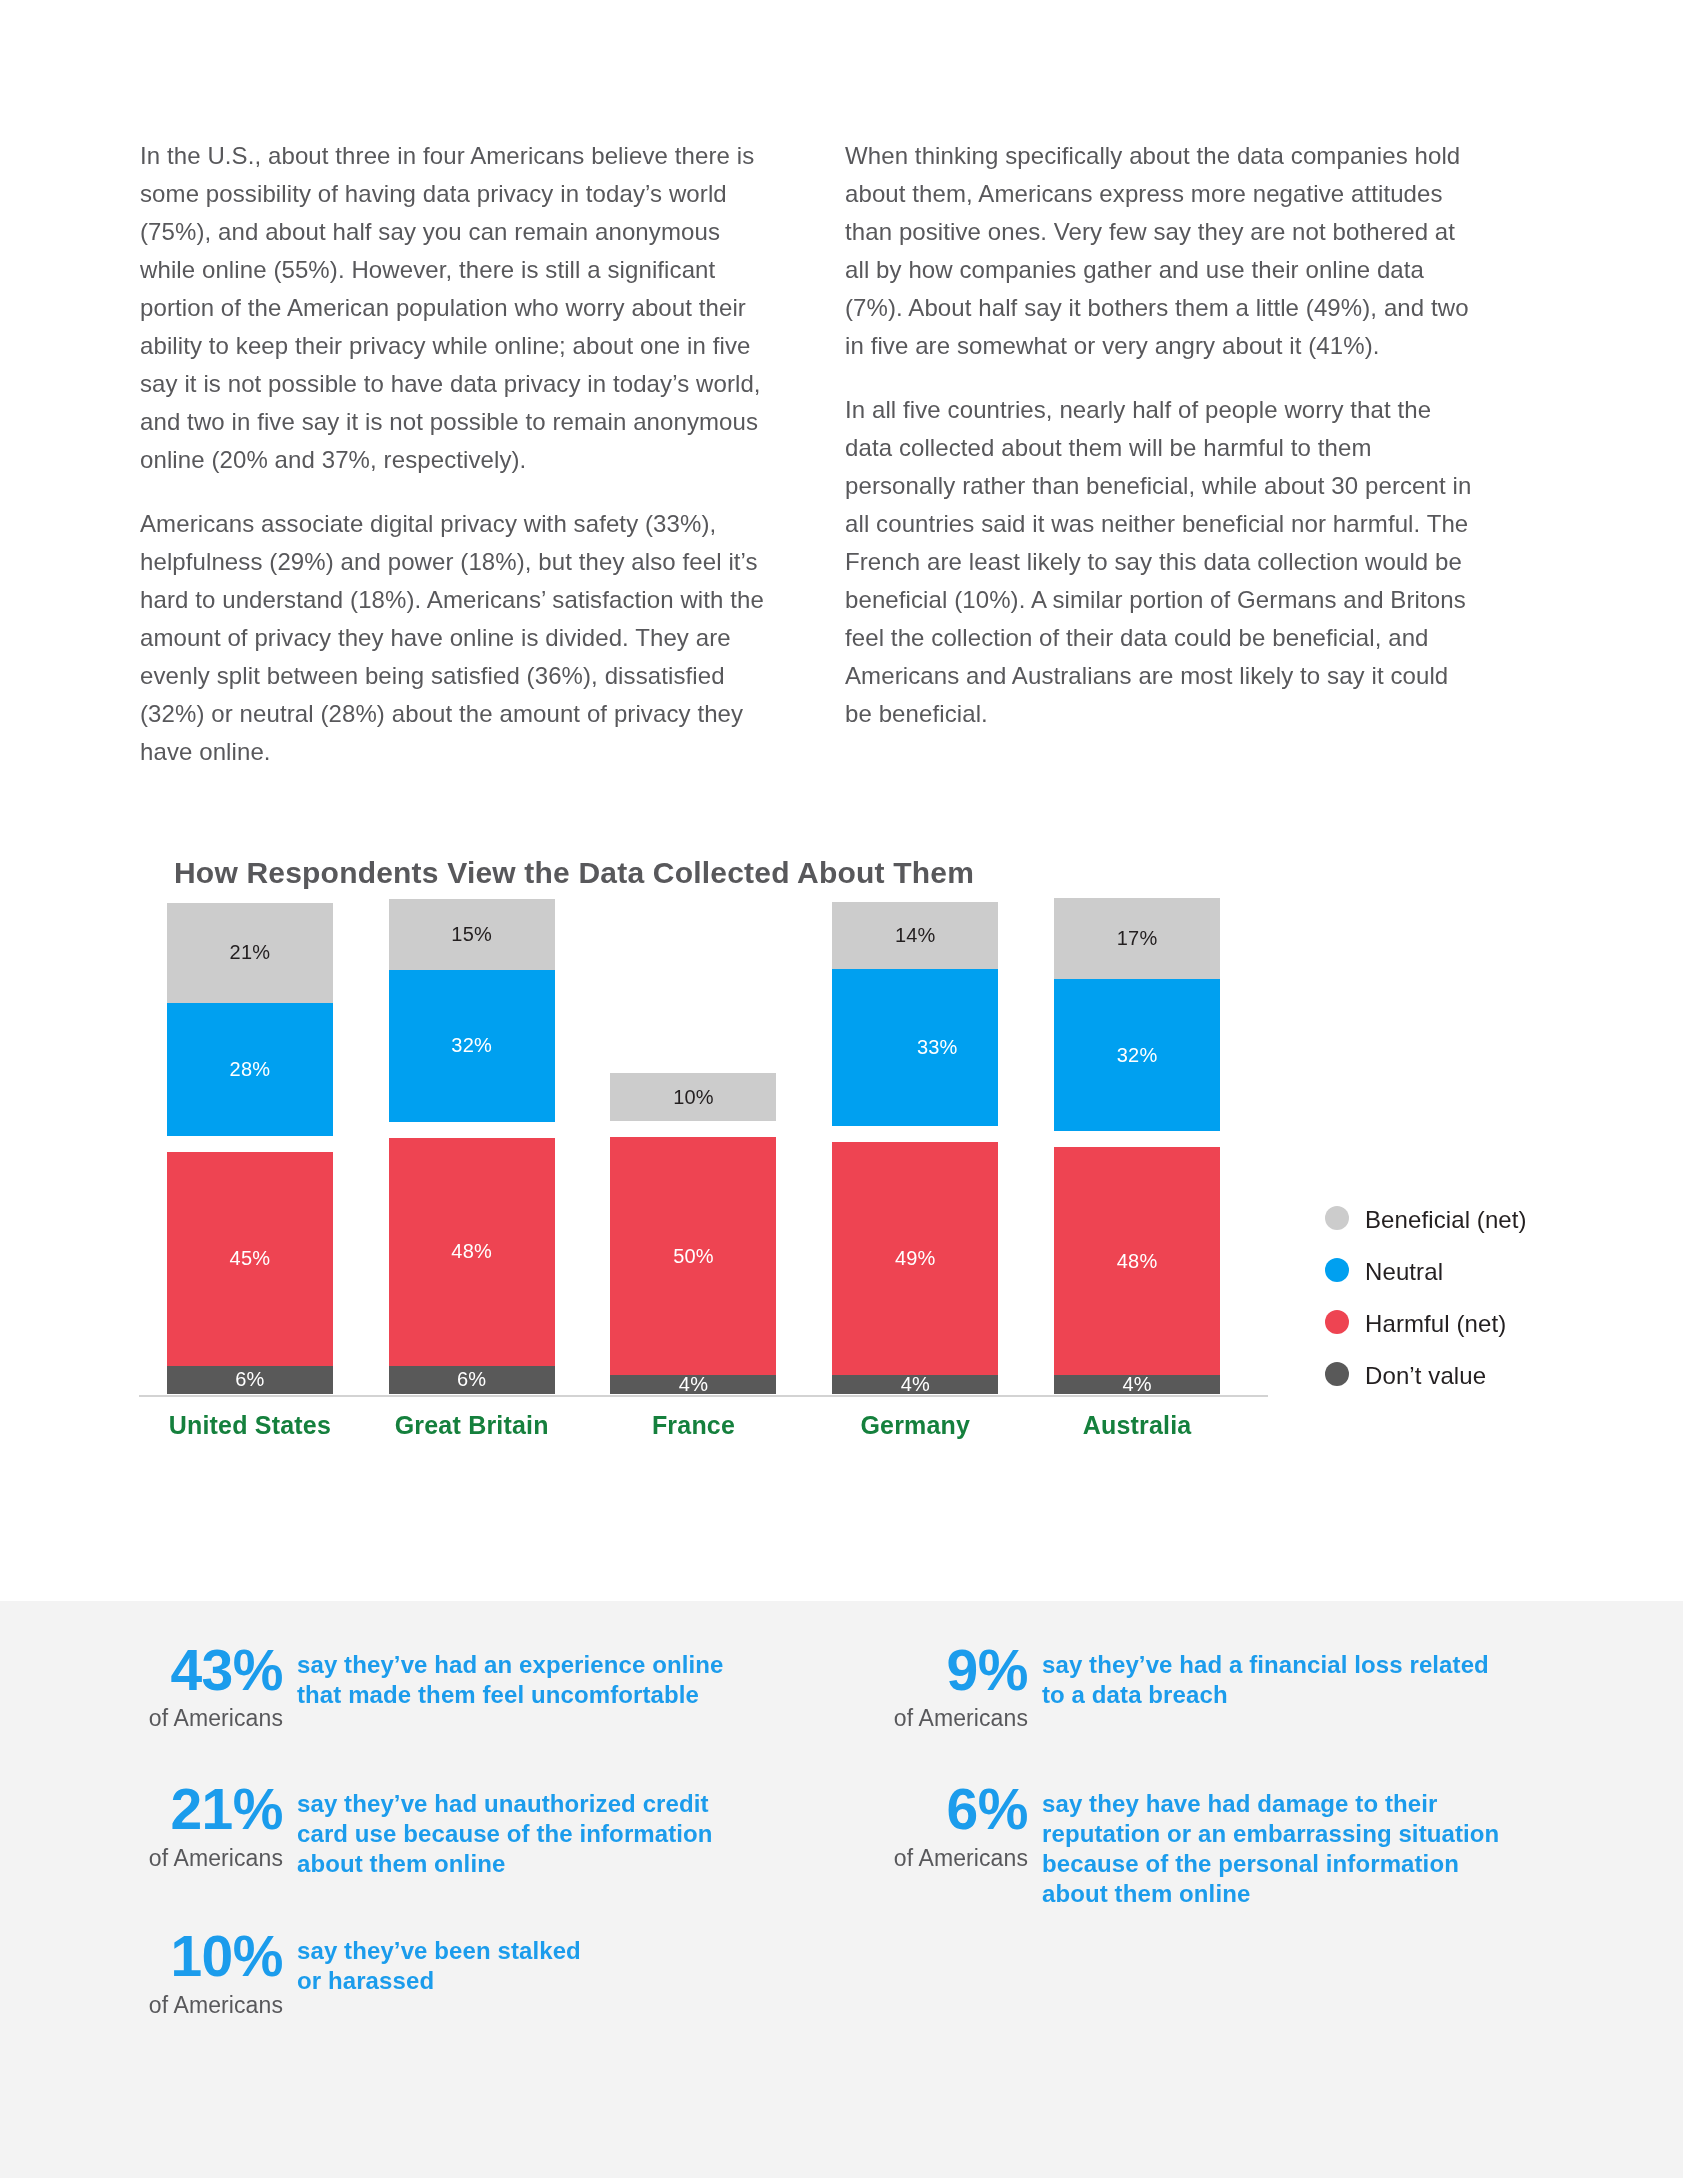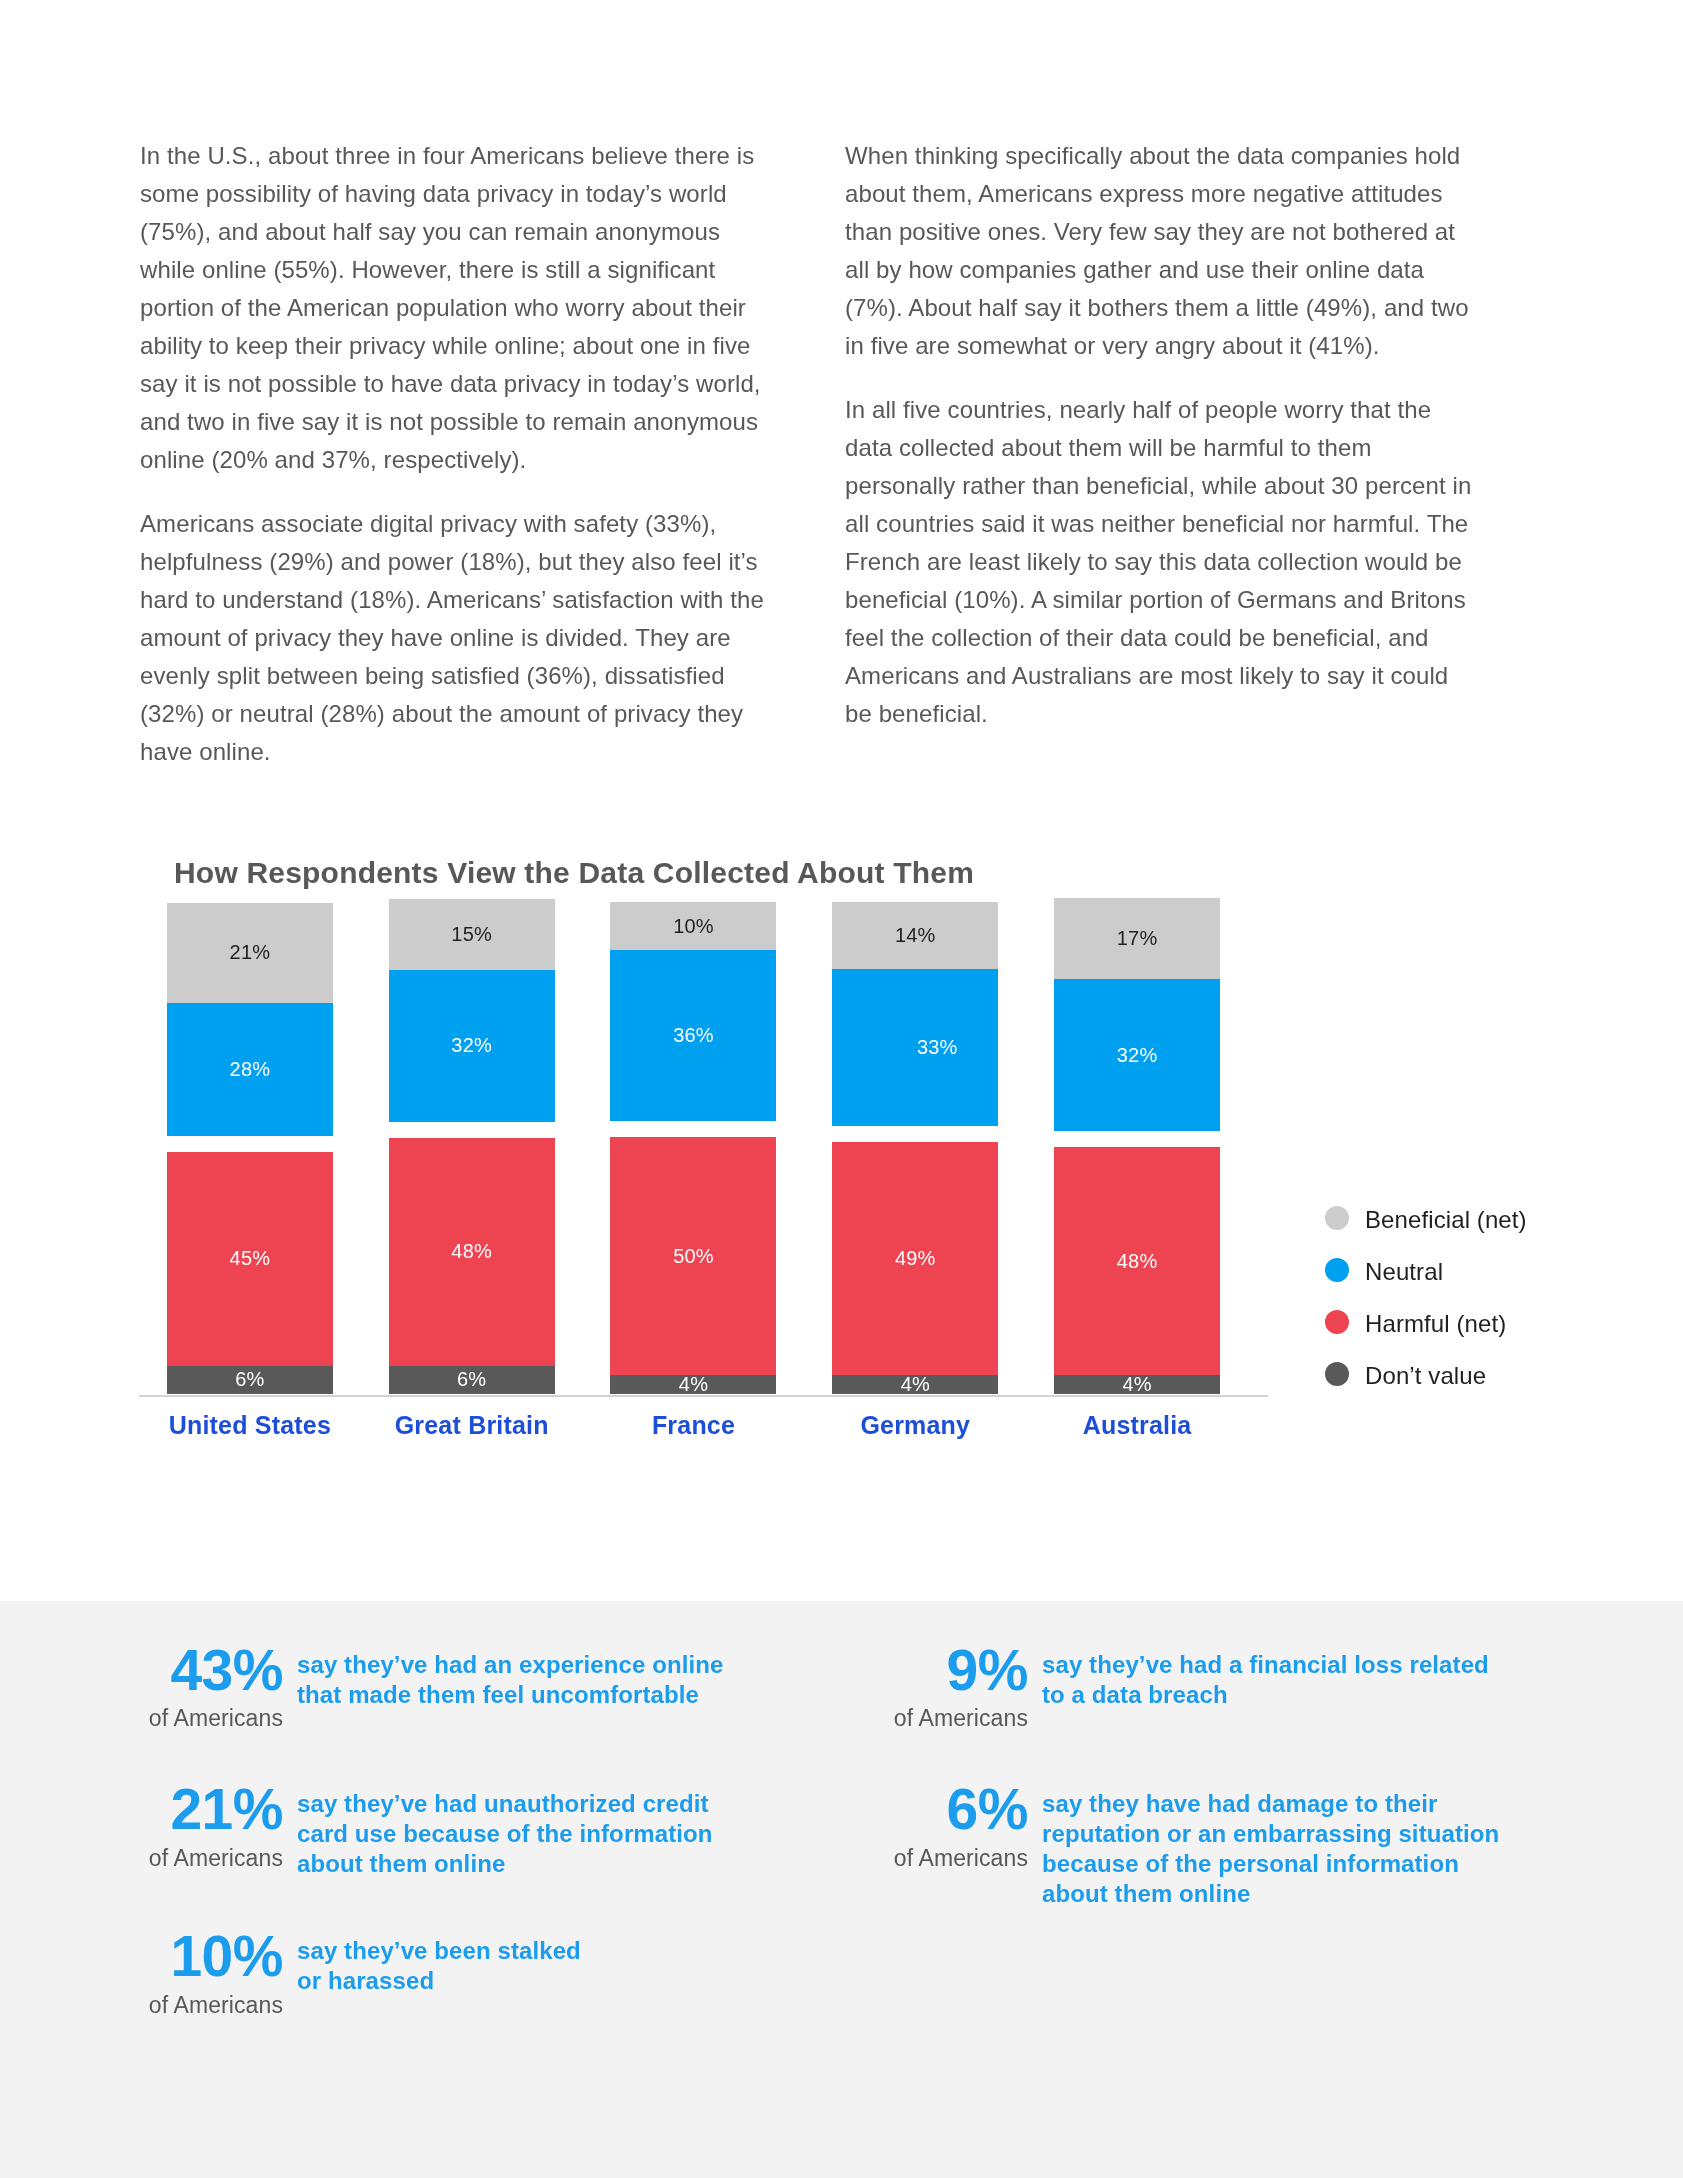--- a/index.html
+++ b/index.html
@@ -108,21 +108,21 @@
     top: 1411px;
     left: 139px;
     width: 1109px;
     display: flex;
   }
   .x-label {
     width: 222px;
     text-align: center;
     font-size: 25px;
     font-weight: bold;
-    color: #1d4ed8;
+    color: #15803d;
     letter-spacing: 0.2px;
   }
 
   
   .legend {
     position: absolute;
     top: 1206px;
     left: 1325px;
     display: flex;
     flex-direction: column;
@@ -253,23 +253,20 @@
             </div>
             <div class="seg seg-dontvalue" style="height: 28.5px; background: rgb(89, 89, 89);">
               <span>6%</span>
             </div>
           </div>
         </div>
         <div class="bar-slot">
           <div class="bar">
             <div class="seg seg-beneficial" style="height: 48px; background: rgb(204, 204, 204);">
               <span>10%</span>
-            </div>
-            <div class="seg seg-neutral" style="height: 171px; background: rgb(0, 160, 240);">
-              <span>36%</span>
             </div>
             <div class="seg seg-harmful" style="height: 238px; background: rgb(238, 68, 82);">
               <span>50%</span>
             </div>
             <div class="seg seg-dontvalue" style="height: 19px; background: rgb(89, 89, 89);">
               <span>4%</span>
             </div>
           </div>
         </div>
         <div class="bar-slot">

